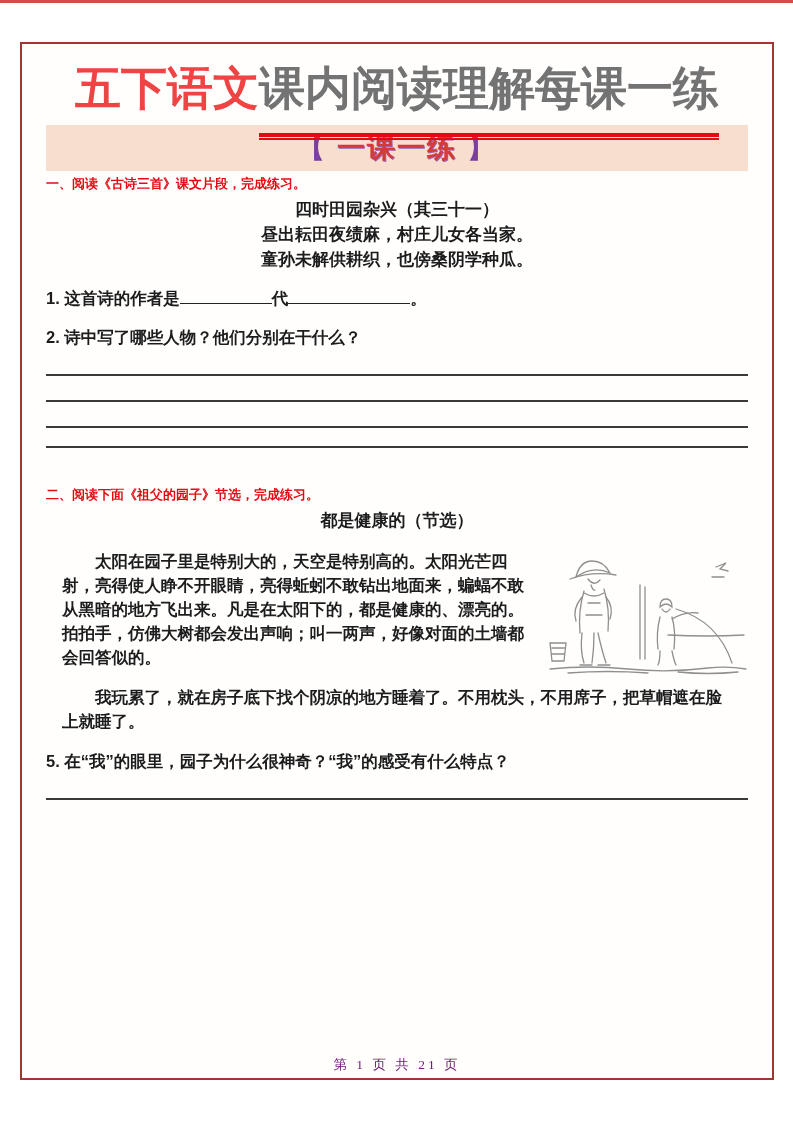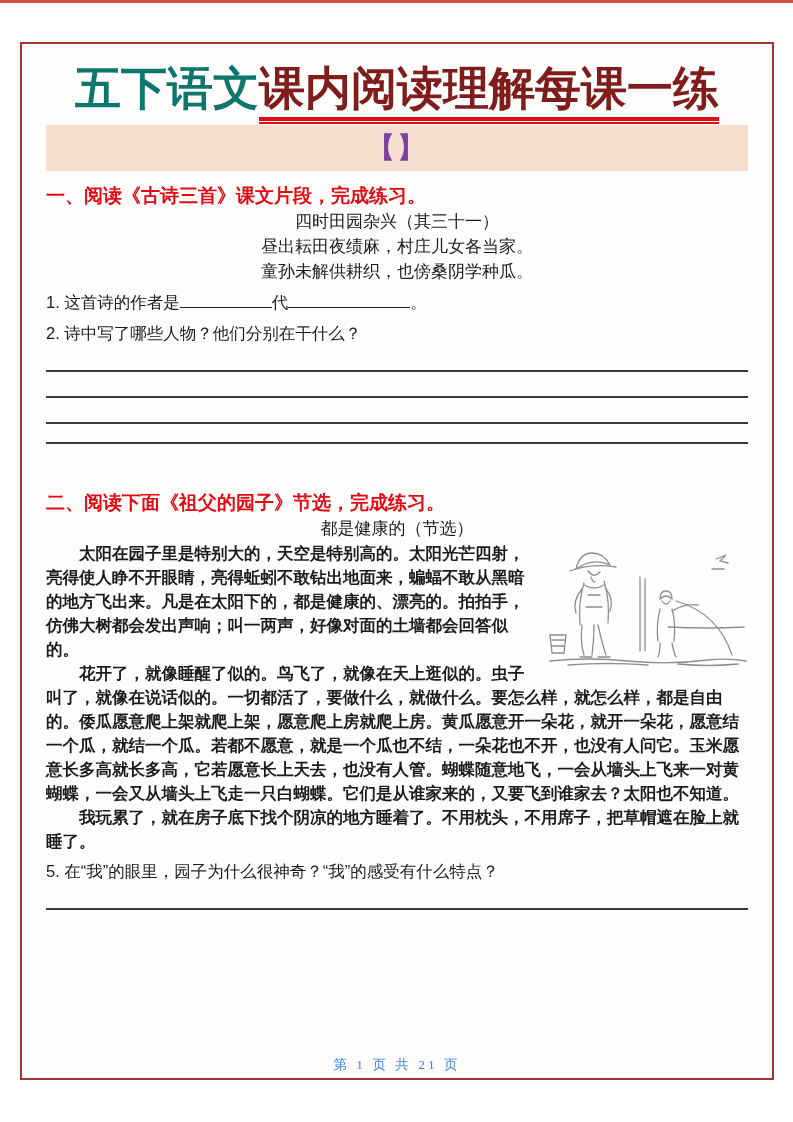--- a/index.html
+++ b/index.html
@@ -26,25 +26,25 @@
   
   .doc-title {
     text-align:center;
     font-size:46px;
     font-weight:900;
     letter-spacing:0px;
     line-height:1.15;
     white-space:nowrap;
     margin-top:6px;
   }
-  .title-black { color:#0f766e; }
+  .title-black { color:#ef4444; }
   .title-red {
-    color:#7f1d1d;
+    color:#737373;
     position:relative;
-    padding-bottom:10px;
+    padding-bottom:26px;
   }
   .title-red::after {
     content:"";
     position:absolute; left:0; right:0; bottom:0;
     height:7px; box-sizing:border-box;
     border-top:4px solid #e30b13;
     border-bottom:2px solid #e30b13;
   }
   
   .banner {
@@ -58,83 +58,83 @@
   .banner .bracket { color:#7b3fa0; }
   .banner .banner-text {
     color:#d53a35;
     text-shadow:1px 1px 0 #9a5fb5;
     padding:0 10px;
   }
   
   .section-heading {
     color:#e30b13;
     font-weight:bold;
-    font-size:19px;
-    margin-top:12px;
+    font-size:13px;
     line-height:26px;
   }
   .centered-line {
     text-align:center;
     font-size:17px;
     line-height:25px;
-    font-weight:400;
+    font-weight:700;
   }
   .q {
     font-size:16.5px;
     line-height:25px;
-    font-weight:400;
-    margin-top:6px;
+    font-weight:700;
+    margin-top:14px;
   }
   .blank {
     display:inline-block;
     border-bottom:1.5px solid #222;
     height:14px;
     vertical-align:baseline;
   }
   .blank-1 { width:92px; }
   .blank-2 { width:122px; }
   .ans-space { height:24px; }
   .ans-space-sm { height:18px; }
   .ans-line {
     border-top:2px solid #3a3a3a;
     height:0;
   }
   .gap-lg { height:34px; }
   
   .passage { font-size:16.5px; line-height:24px; font-weight:600; }
-  .passage p { margin:0; text-indent:2em; }
+  .passage p { margin:16px; text-indent:2em; }
   .sketch-float {
     float:right;
     width:200px; height:126px;
     margin:2px 0 4px 10px;
   }
   
   .footer {
     position:absolute;
     left:0; right:0; bottom:4px;
     text-align:center;
     font-family:"Liberation Serif", serif;
     font-size:13.5px;
     letter-spacing:3px;
-    color:#3b82f6;
+    color:#701a75;
   }
 </style>
 </head>
 <body>
 
 <div class="top-strip"></div>
 
 <div class="page-frame">
 
   <div class="doc-title">
     <span class="title-black">五下语文</span><span class="title-red">课内阅读理解每课一练</span>
   </div>
 
   <div class="banner">
     <span class="bracket">【</span>
+    <span class="banner-text">一课一练</span>
     <span class="bracket">】</span>
   </div>
 
   <div class="section-heading">一、阅读《古诗三首》课文片段，完成练习。</div>
   <div class="centered-line">四时田园杂兴（其三十一）</div>
   <div class="centered-line">昼出耘田夜绩麻，村庄儿女各当家。</div>
   <div class="centered-line">童孙未解供耕织，也傍桑阴学种瓜。</div>
 
   <div class="q">
     <span>1. 这首诗的作者是</span><span class="blank blank-1"></span><span>代</span><span class="blank blank-2"></span><span>。</span>
@@ -189,21 +189,20 @@
       <path d="M128 58 Q170 70 184 112"></path>
       <path d="M120 84 Q160 86 196 84"></path>
 
       <path d="M2 118 Q40 114 80 118 Q120 122 160 117 Q180 115 198 118"></path>
       <path d="M20 122 Q60 119 100 122 M130 121 Q160 124 190 121"></path>
 
       <path d="M168 16 L178 12 L172 18 L180 20"></path>
       <path d="M164 26 L176 26"></path>
     </svg>
     <p>太阳在园子里是特别大的，天空是特别高的。太阳光芒四射，亮得使人睁不开眼睛，亮得蚯蚓不敢钻出地面来，蝙蝠不敢从黑暗的地方飞出来。凡是在太阳下的，都是健康的、漂亮的。拍拍手，仿佛大树都会发出声响；叫一两声，好像对面的土墙都会回答似的。</p>
-    <p>花开了，就像睡醒了似的。鸟飞了，就像在天上逛似的。虫子叫了，就像在说话似的。一切都活了，要做什么，就做什么。要怎么样，就怎么样，都是自由的。倭瓜愿意爬上架就爬上架，愿意爬上房就爬上房。黄瓜愿意开一朵花，就开一朵花，愿意结一个瓜，就结一个瓜。若都不愿意，就是一个瓜也不结，一朵花也不开，也没有人问它。玉米愿意长多高就长多高，它若愿意长上天去，也没有人管。蝴蝶随意地飞，一会从墙头上飞来一对黄蝴蝶，一会又从墙头上飞走一只白蝴蝶。它们是从谁家来的，又要飞到谁家去？太阳也不知道。</p>
     <p>我玩累了，就在房子底下找个阴凉的地方睡着了。不用枕头，不用席子，把草帽遮在脸上就睡了。</p>
   </div>
 
   <div class="q">5. 在“我”的眼里，园子为什么很神奇？“我”的感受有什么特点？</div>
   <div class="ans-space"></div>
   <div class="ans-line"></div>
 
   <div class="footer">第 1 页 共 21 页</div>
 </div>
 

